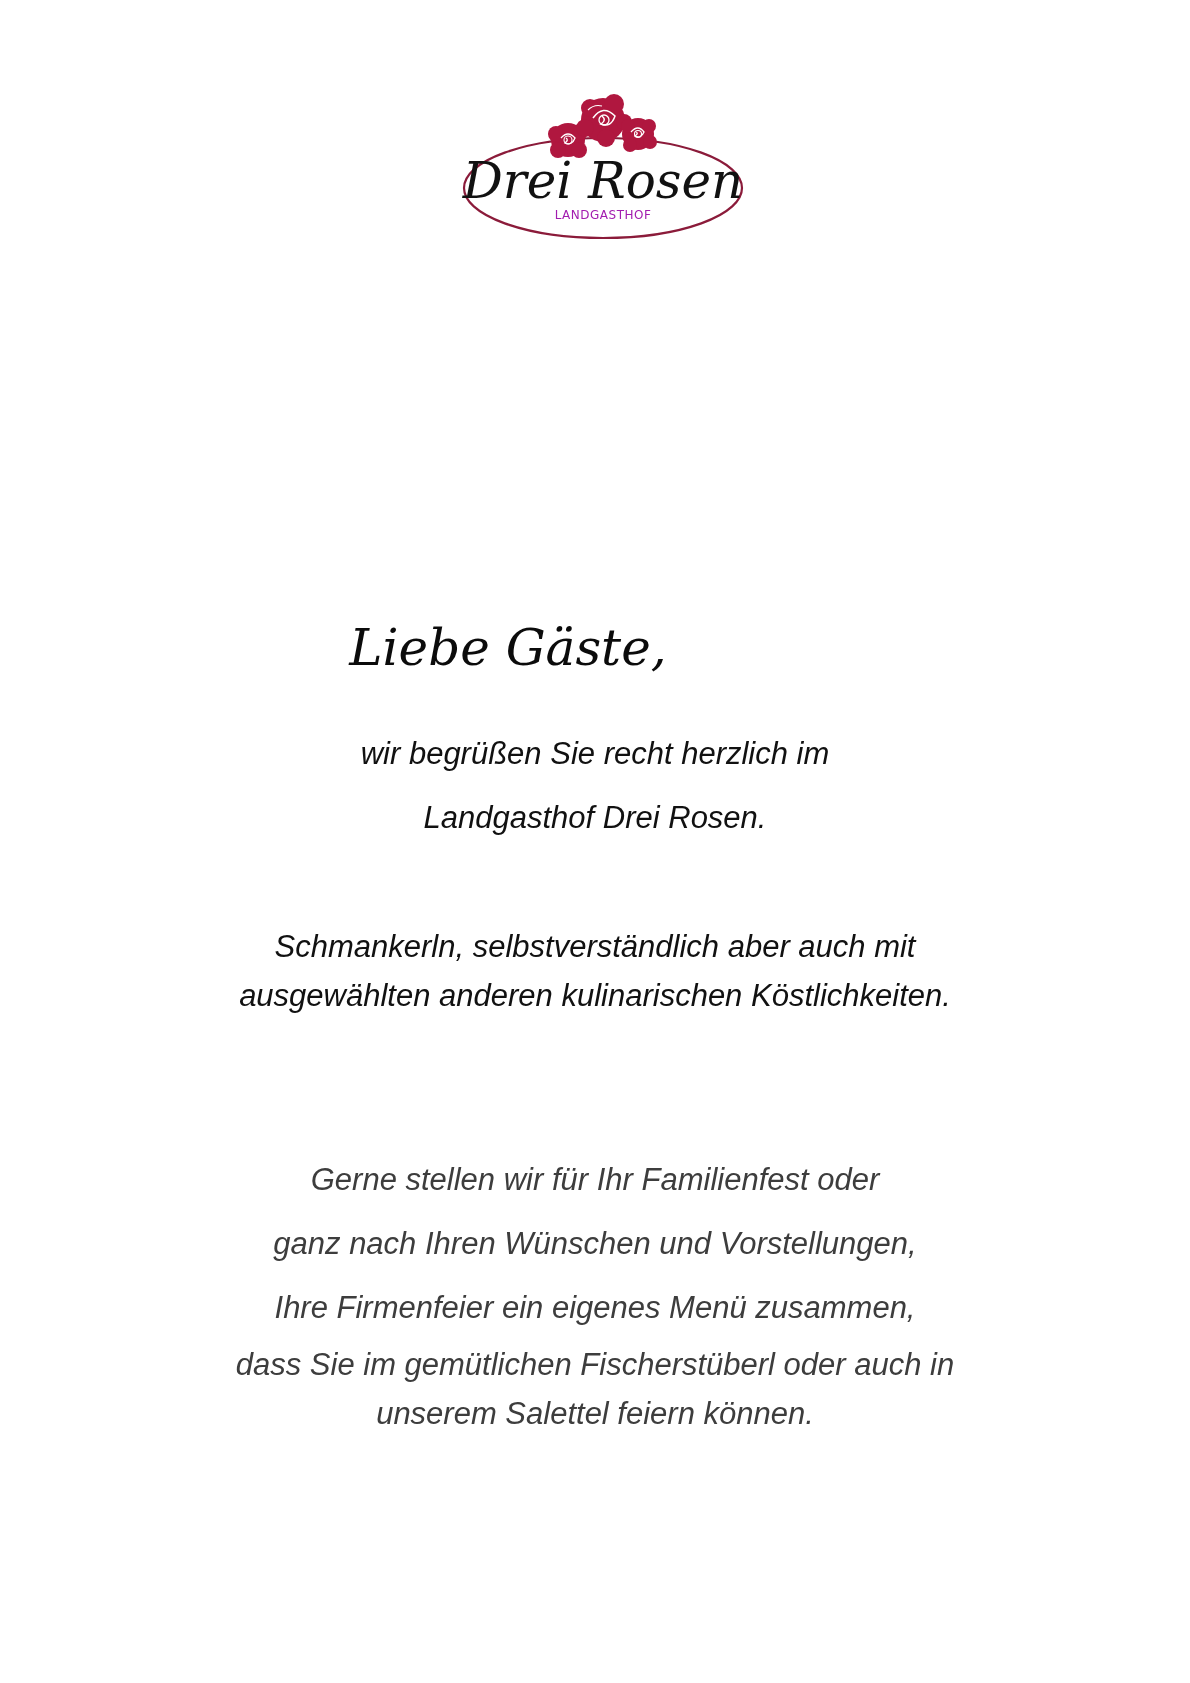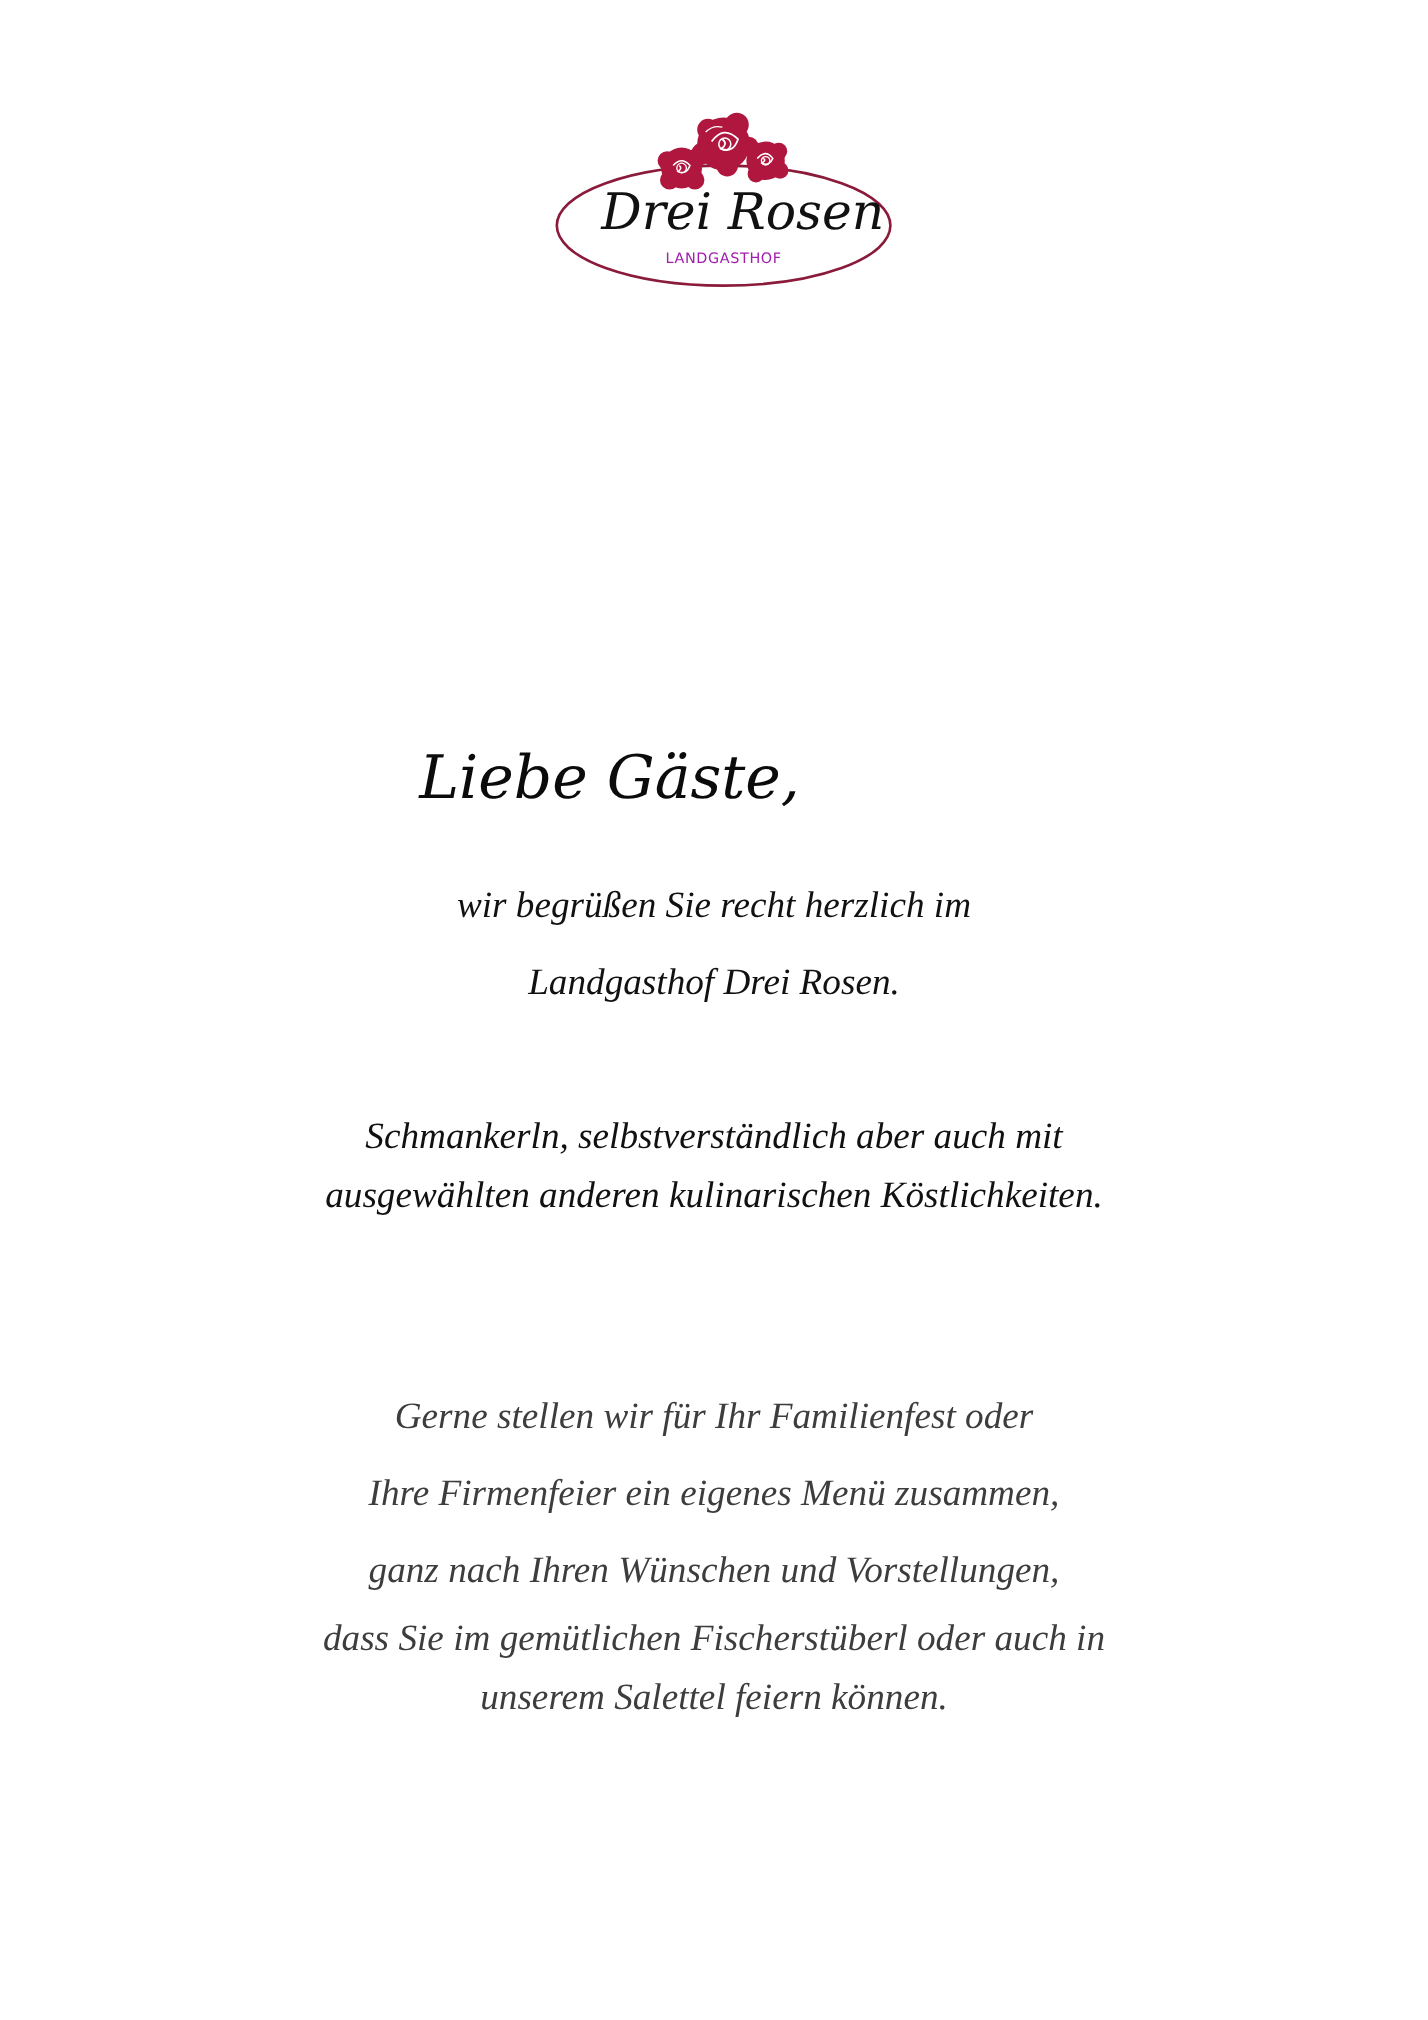--- a/index.html
+++ b/index.html
@@ -1,22 +1,22 @@
 <!DOCTYPE html>
 <html><head>
 <meta charset="utf-8">
 <style>
   html, body { margin: 0; padding: 0; background: #ffffff; }
   body { width: 1190px; height: 1683px; position: relative; overflow: hidden; font-family: "DejaVu Serif", serif; }
   .logo { position: absolute; left: 460px; top: 82px; width: 286px; height: 160px; }
   .logo svg { position: absolute; left: 0; top: 0; }
-  .logo-title { position: absolute; left: 16px; width: 286px; top: 70px; text-align: center; font-family: "DejaVu Serif", serif; font-style: italic; font-size: 42px; color: #111111; letter-spacing: 0px; }
+  .logo-title { position: absolute; left: 0; width: 286px; top: 70px; text-align: center; font-family: "DejaVu Serif", serif; font-style: italic; font-size: 50px; color: #111111; letter-spacing: 0px; }
   .logo-sub { position: absolute; left: 0; width: 286px; top: 126px; text-align: center; font-family: "DejaVu Sans", sans-serif; font-size: 12px; color: #a21caf; letter-spacing: 0.5px; }
   .heading { position: absolute; left: 0; width: 1016px; top: 618px; text-align: center; font-family: "DejaVu Serif", serif; font-style: italic; font-size: 50px; color: #0b0b0b; line-height: 60px; }
-  .para { position: absolute; left: 0; width: 1190px; text-align: center; font-family: Liberation Serif, serif; font-style: italic; }
+  .para { position: absolute; left: 0; width: 1190px; text-align: center; font-family: Liberation Sans, sans-serif; font-style: italic; }
   .p1 { top: 722px; font-size: 31px; line-height: 64px; color: #111111; }
   .p2 { top: 922px; font-size: 31px; line-height: 49px; color: #111111; }
   .p3 { top: 1148px; font-size: 31px; line-height: 64px; color: #3d3d3d; text-align: center; }
   .p3 .tight { display: block; line-height: 49px; }
   .line { display: block; }
 </style>
 </head>
 <body>
 
 <div class="logo">
@@ -66,17 +66,17 @@
   <span class="line">Landgasthof Drei Rosen.</span>
 </div>
 
 <div class="para p2">
   <span class="line">Schmankerln, selbstverständlich aber auch mit</span>
   <span class="line">ausgewählten anderen kulinarischen Köstlichkeiten.</span>
 </div>
 
 <div class="para p3">
   <span class="line">Gerne stellen wir für Ihr Familienfest oder</span>
+  <span class="line">ganz nach Ihren Wünschen und Vorstellungen,</span>
   <span class="line">Ihre Firmenfeier ein eigenes Menü zusammen,</span>
-  <span class="line">ganz nach Ihren Wünschen und Vorstellungen,</span>
   <span class="line tight">dass Sie im gemütlichen Fischerstüberl oder auch in</span>
   <span class="line tight">unserem Salettel feiern können.</span>
 </div>
 
 </body></html>

